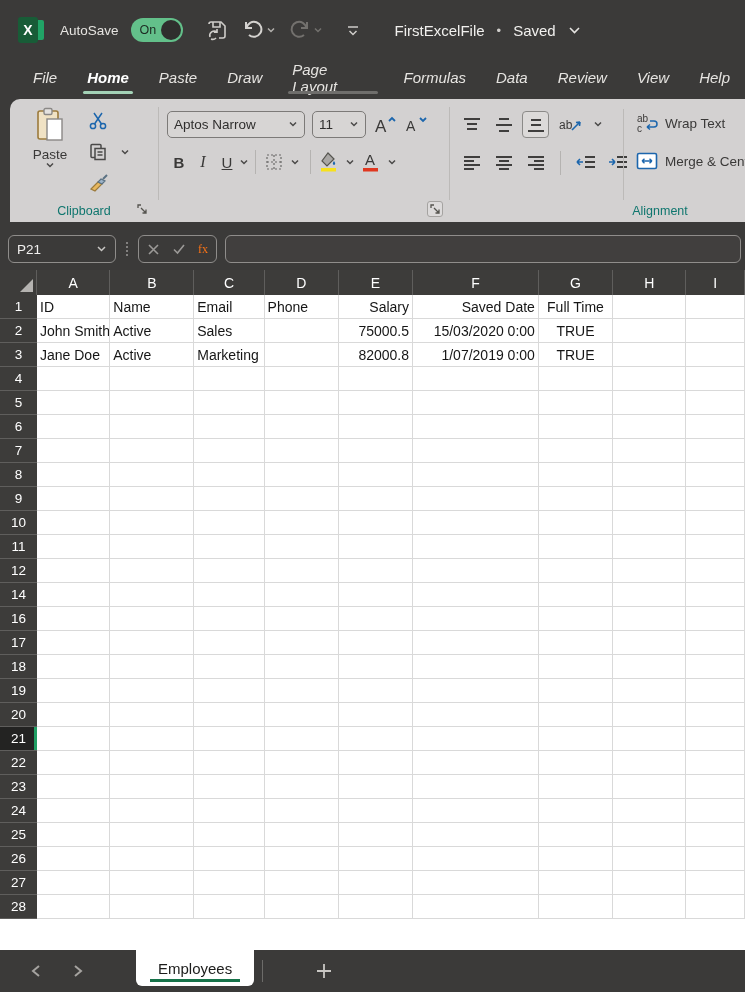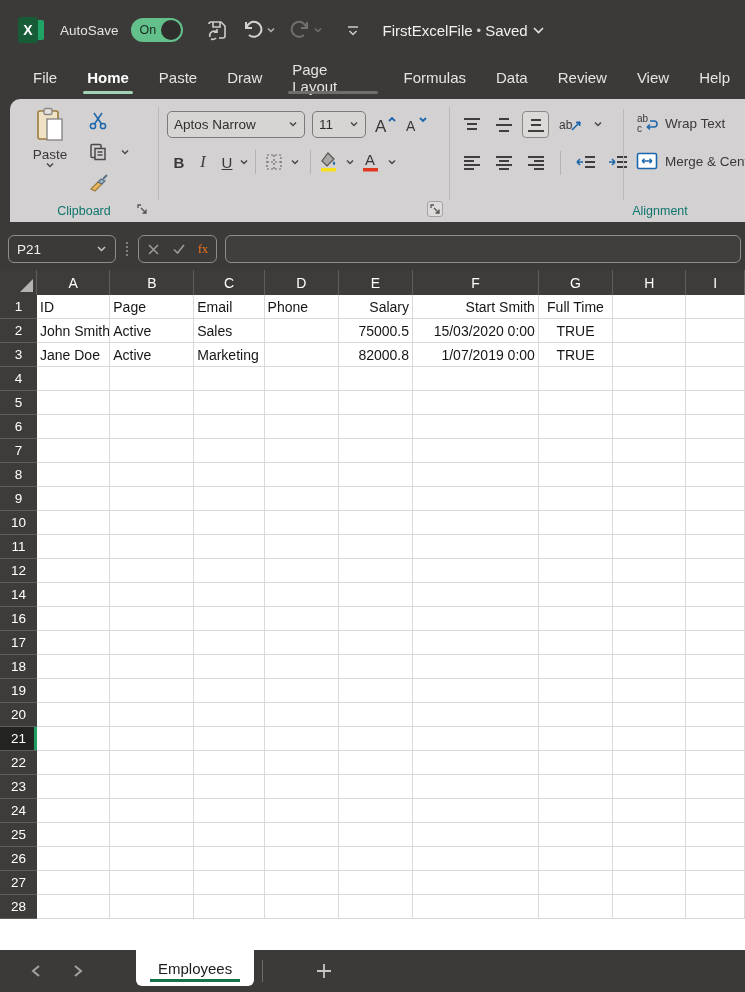--- a/index.html
+++ b/index.html
@@ -21,25 +21,25 @@
   .excel-logo .body{position:absolute;left:0;top:0;width:20px;height:26px;background:#185c37;border-radius:3px;
     display:flex;align-items:center;justify-content:center;color:#fff;font-weight:bold;font-size:14px;}
   .autosave-label{margin-left:16px;font-size:13.5px;color:var(--chrome-text);}
   .toggle{margin-left:12px;width:52px;height:24px;border-radius:12px;background:var(--toggle);
     display:flex;align-items:center;position:relative;cursor:pointer;}
   .toggle .on-text{font-size:12.5px;color:#1d2b22;margin-left:9px;}
   .toggle .knob{position:absolute;right:2px;top:2px;width:20px;height:20px;border-radius:50%;background:#2f2e2d;}
   .qat{display:flex;align-items:center;margin-left:18px;gap:4px;}
   .qat .btn{display:flex;align-items:center;padding:4px;border-radius:4px;}
   .chev-tiny{margin-left:1px;}
-  .doc-title{margin-left:18px;display:flex;align-items:center;gap:4px;font-size:15px;color:#f1f0ee;}
+  .doc-title{margin-left:30px;display:flex;align-items:center;gap:12px;font-size:15px;color:#f1f0ee;}
   .doc-title .dot{font-size:13px;color:#cfcdca;}
 
   
-  .menubar{height:35px;display:flex;align-items:stretch;padding-left:18px;background:var(--chrome);}
+  .menubar{height:35px;display:flex;align-items:stretch;padding-left:18px;background:var(--chrome);font-style:italic;}
   .menu-item{position:relative;display:flex;align-items:center;padding:0 13px;margin:0 2px;
     font-size:15px;color:var(--chrome-text);cursor:pointer;}
   .menu-item.active{color:#fff;font-weight:bold;}
   .menu-item .ul{position:absolute;left:9px;right:9px;bottom:1px;height:3px;border-radius:2px;}
   .menu-item.active .ul{background:var(--home-underline);}
   .menu-item.hovered .ul{background:#6f6e6c;}
 
   
   .ribbon-zone{height:133px;position:relative;background:var(--chrome);}
   .ribbon-panel{position:absolute;left:10px;right:-20px;top:4px;height:123px;background:var(--ribbon);
@@ -466,25 +466,25 @@
       <div class="col-header" style="width: 76px;">E</div>
       <div class="col-header" style="width: 129px;">F</div>
       <div class="col-header" style="width: 76px;">G</div>
       <div class="col-header" style="width: 75px;">H</div>
       <div class="col-header" style="width: 60px;">I</div>
     </div>
   <div id="grid-rows">
       <div class="grid-row">
         <div class="row-header">1</div>
         <div class="cell left" style="width: 75px;">ID</div>
-        <div class="cell left" style="width: 86px;">Page</div>
+        <div class="cell left" style="width: 86px;">Name</div>
         <div class="cell left" style="width: 72px;">Email</div>
         <div class="cell left" style="width: 76px;">Phone</div>
         <div class="cell right" style="width: 76px;">Salary</div>
-        <div class="cell right" style="width: 129px;">Start Smith</div>
+        <div class="cell right" style="width: 129px;">Saved Date</div>
         <div class="cell center" style="width: 76px;">Full Time</div>
         <div class="cell left" style="width: 75px;"></div>
         <div class="cell left" style="width: 60px;"></div>
       </div>
       <div class="grid-row">
         <div class="row-header">2</div>
         <div class="cell left" style="width: 75px;">John Smith</div>
         <div class="cell left" style="width: 86px;">Active</div>
         <div class="cell left" style="width: 72px;">Sales</div>
         <div class="cell left" style="width: 76px;"></div>

